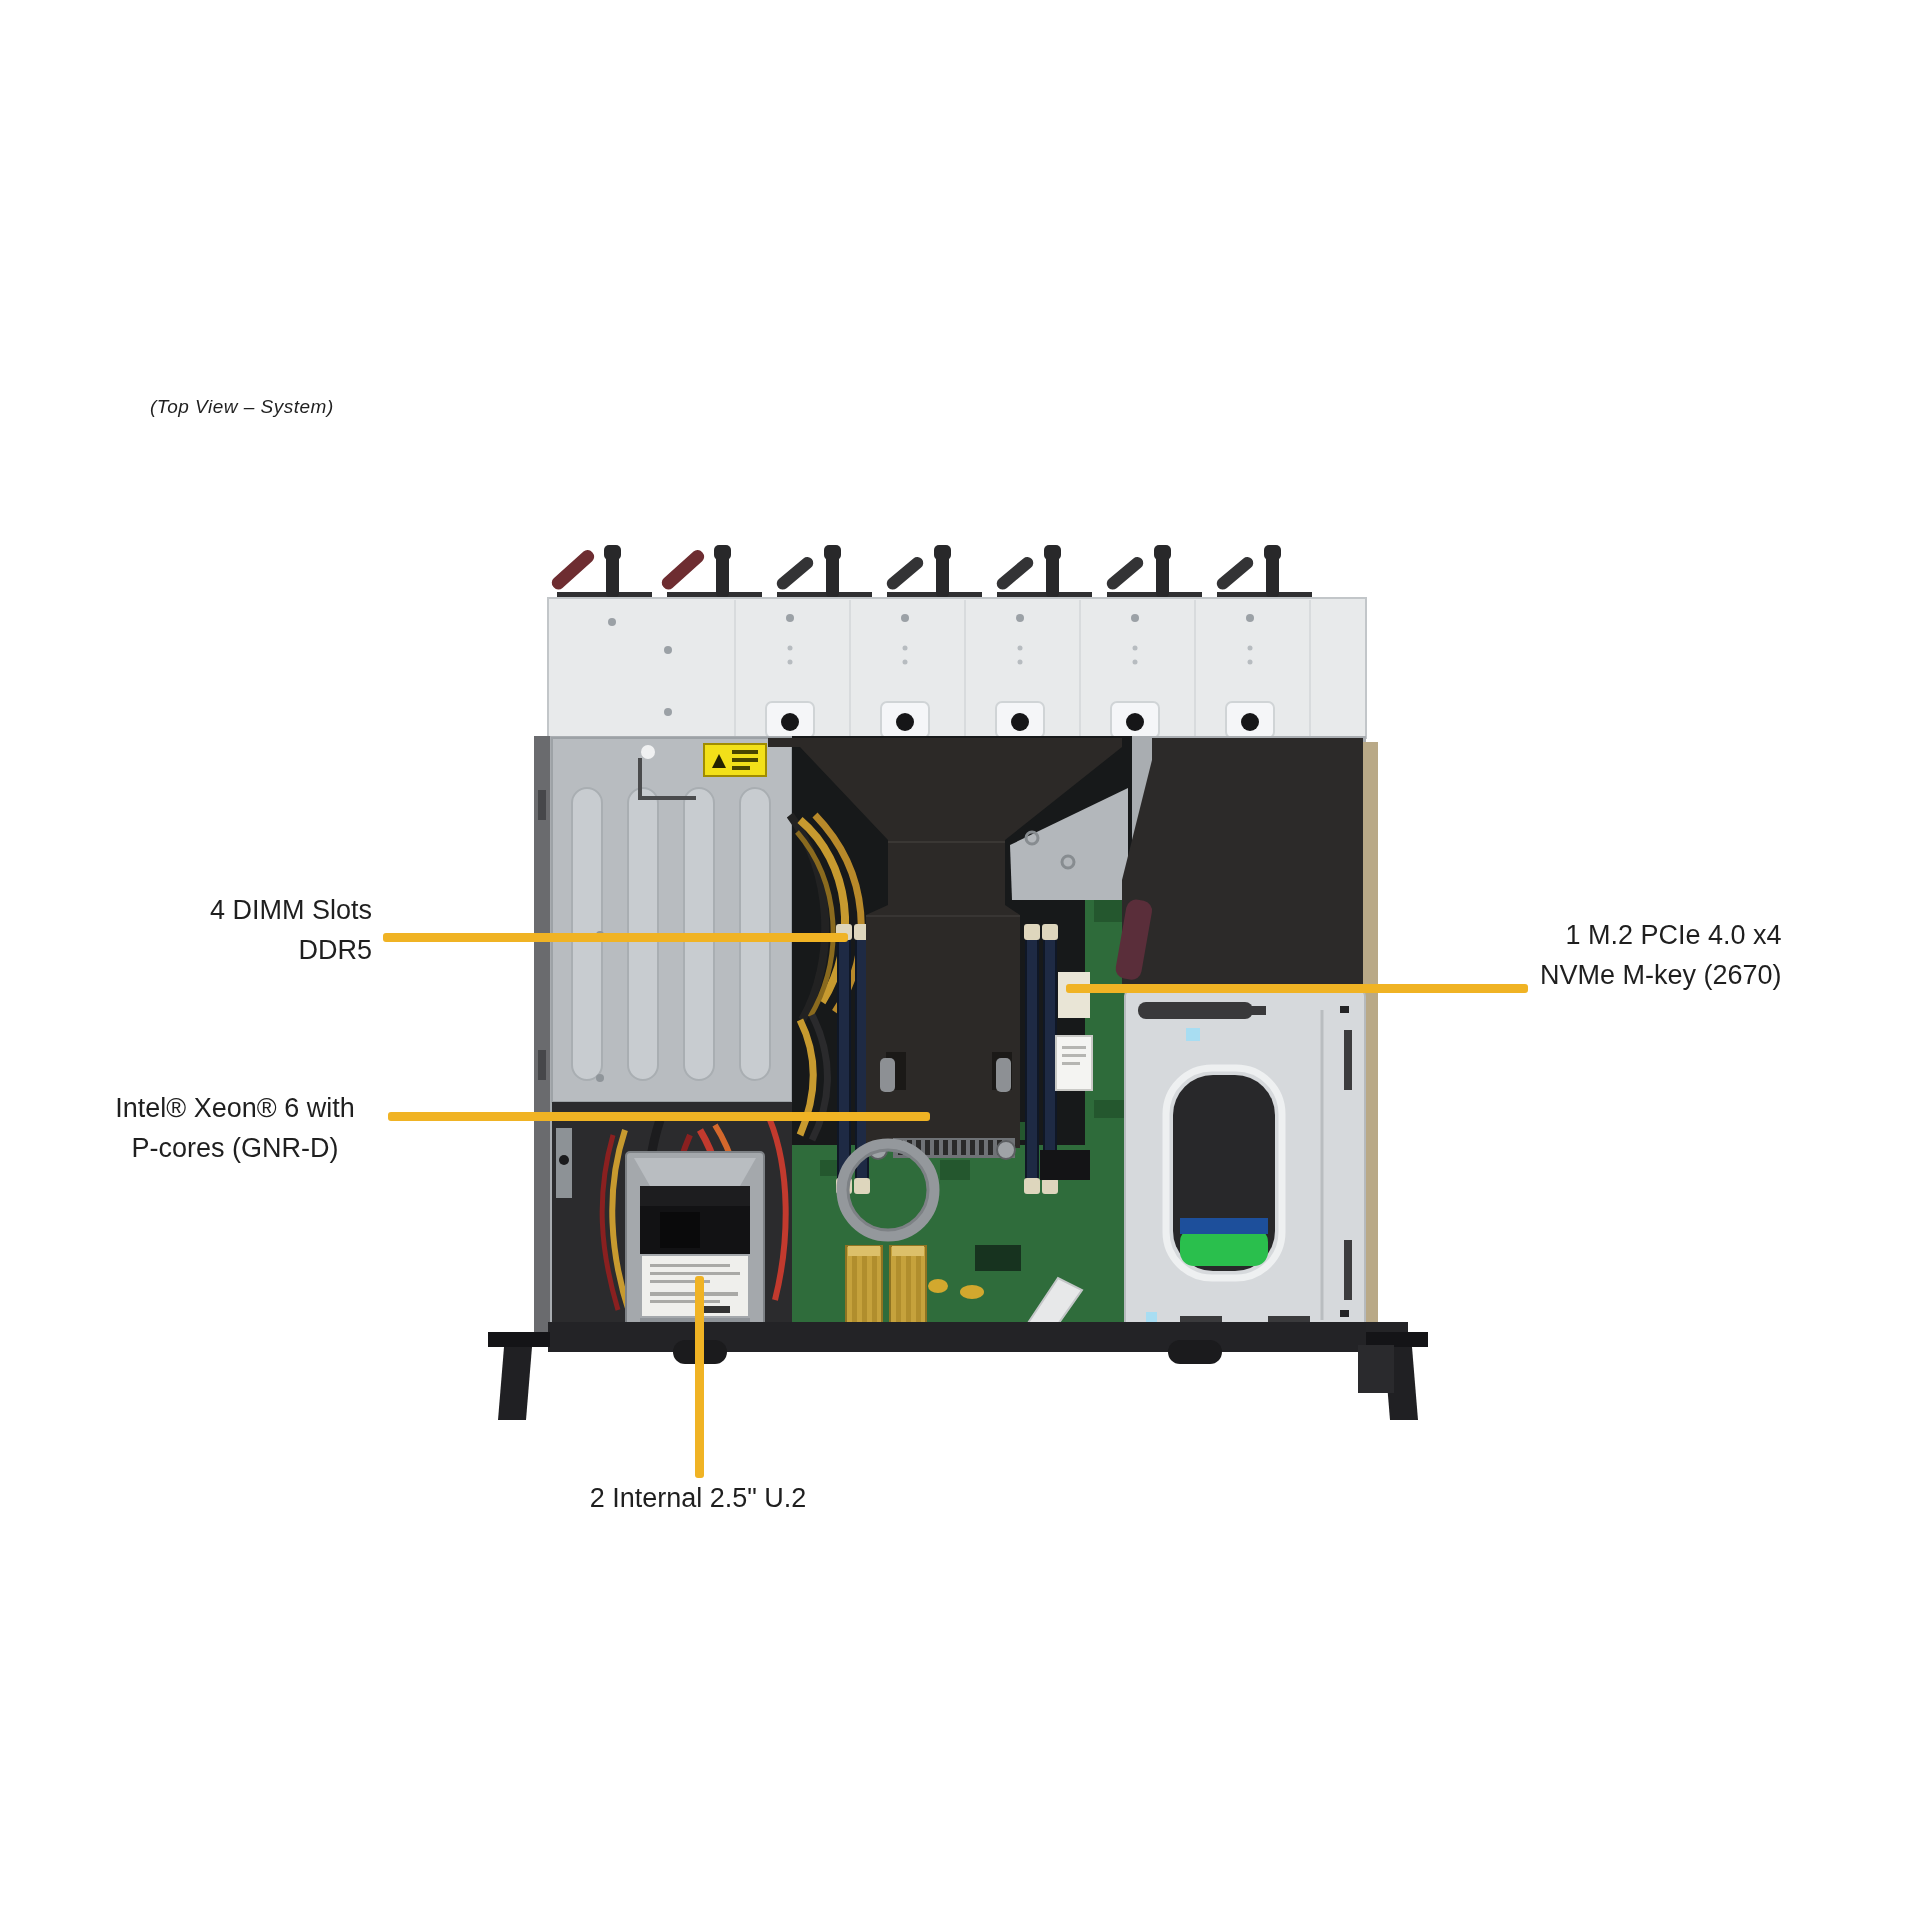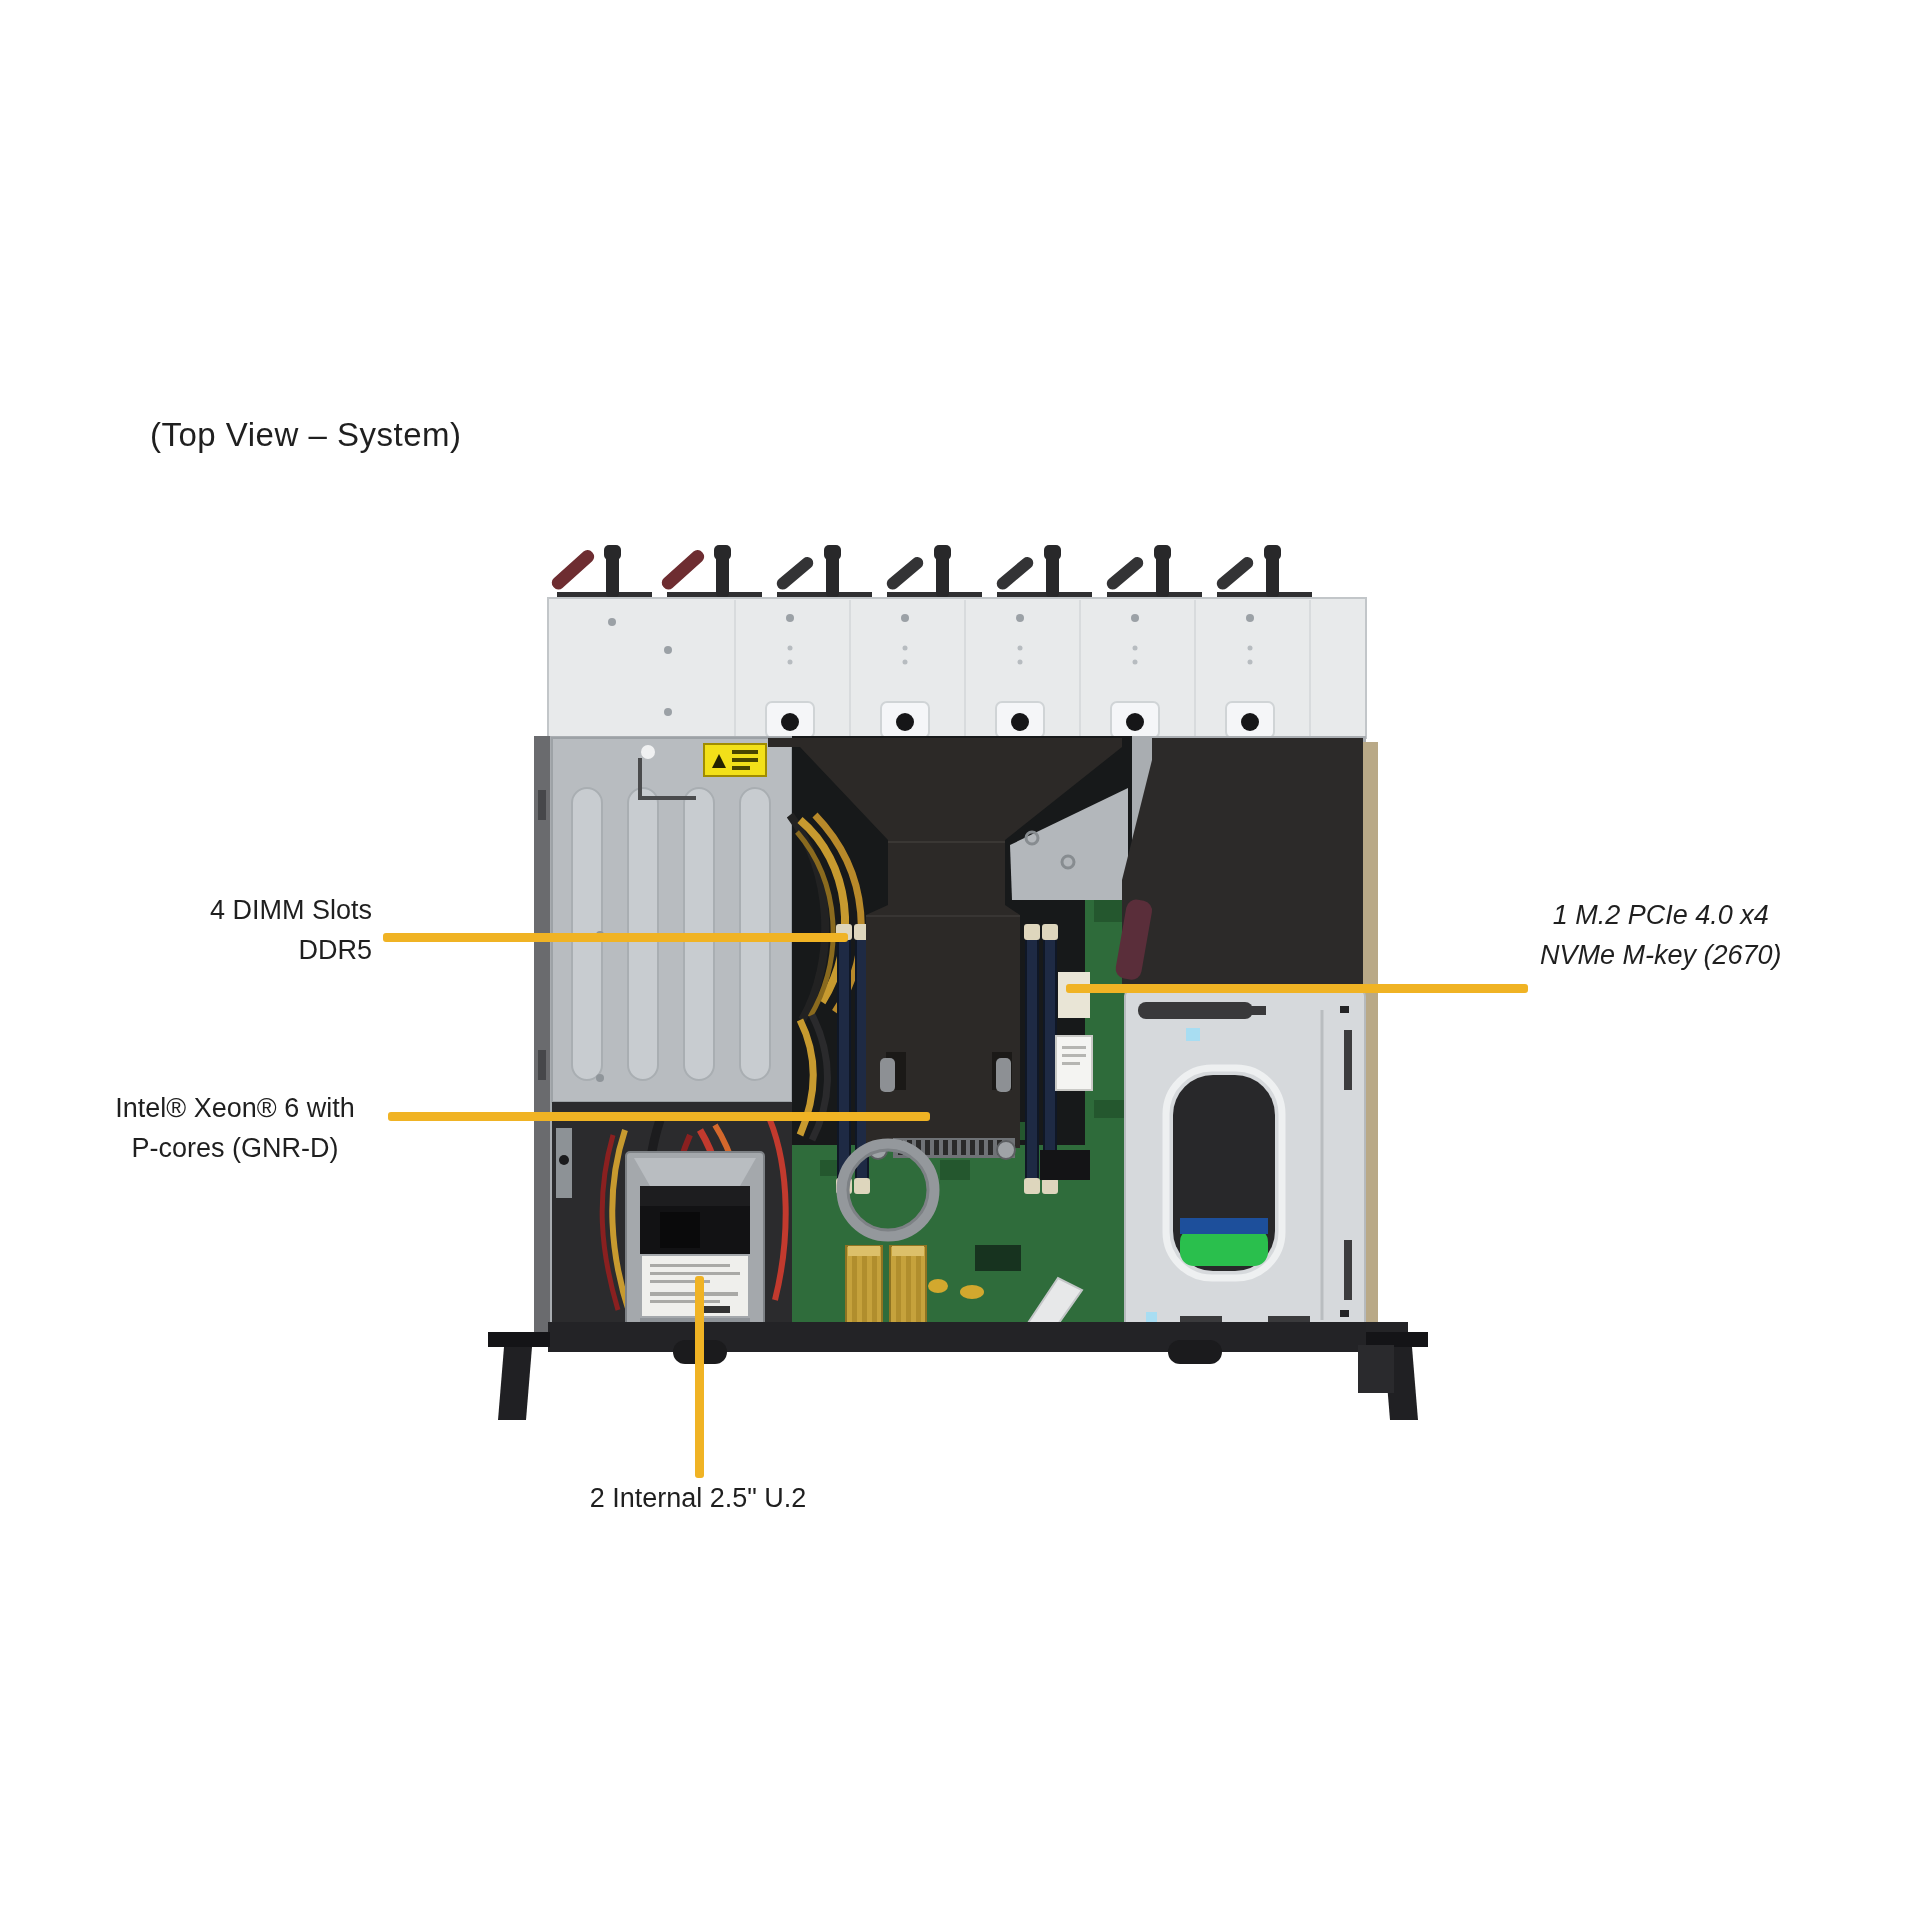--- a/index.html
+++ b/index.html
@@ -4,32 +4,32 @@
 <style>
   :root{
     --callout-line:#F0B324;
     --label-text:#1F1F1F;
   }
   html,body{margin:0;padding:0;background:#ffffff;}
   body{width:1920px;height:1920px;position:relative;overflow:hidden;
        font-family:"Liberation Sans", sans-serif;}
   .stage{position:absolute;inset:0;width:1920px;height:1920px;}
   .figure-title{
-    position:absolute;left:150px;top:416px;
-    font-size:33px;color:var(--label-text);
+    position:absolute;left:150px;top:396px;
+    font-size:19px;font-style:italic;color:var(--label-text);
     letter-spacing:0.5px;white-space:nowrap;
   }
   .callout-label{
     position:absolute;font-size:27px;line-height:40px;color:var(--label-text);
     white-space:nowrap;
   }
   .callout-label span{display:block;}
   .lbl-dimm{right:1548px;top:890px;text-align:right;}
   .lbl-cpu{left:35px;top:1088px;width:400px;text-align:center;}
-  .lbl-m2{left:1540px;top:895px;text-align:center;font-style:italic;}
+  .lbl-m2{left:1540px;top:915px;text-align:right;}
   .lbl-drive{left:498px;top:1478px;width:400px;text-align:center;}
   svg{position:absolute;inset:0;}
 </style>
 </head>
 <body>
 
 <div class="stage">
 
   <div class="figure-title">(Top View – System)</div>
 

